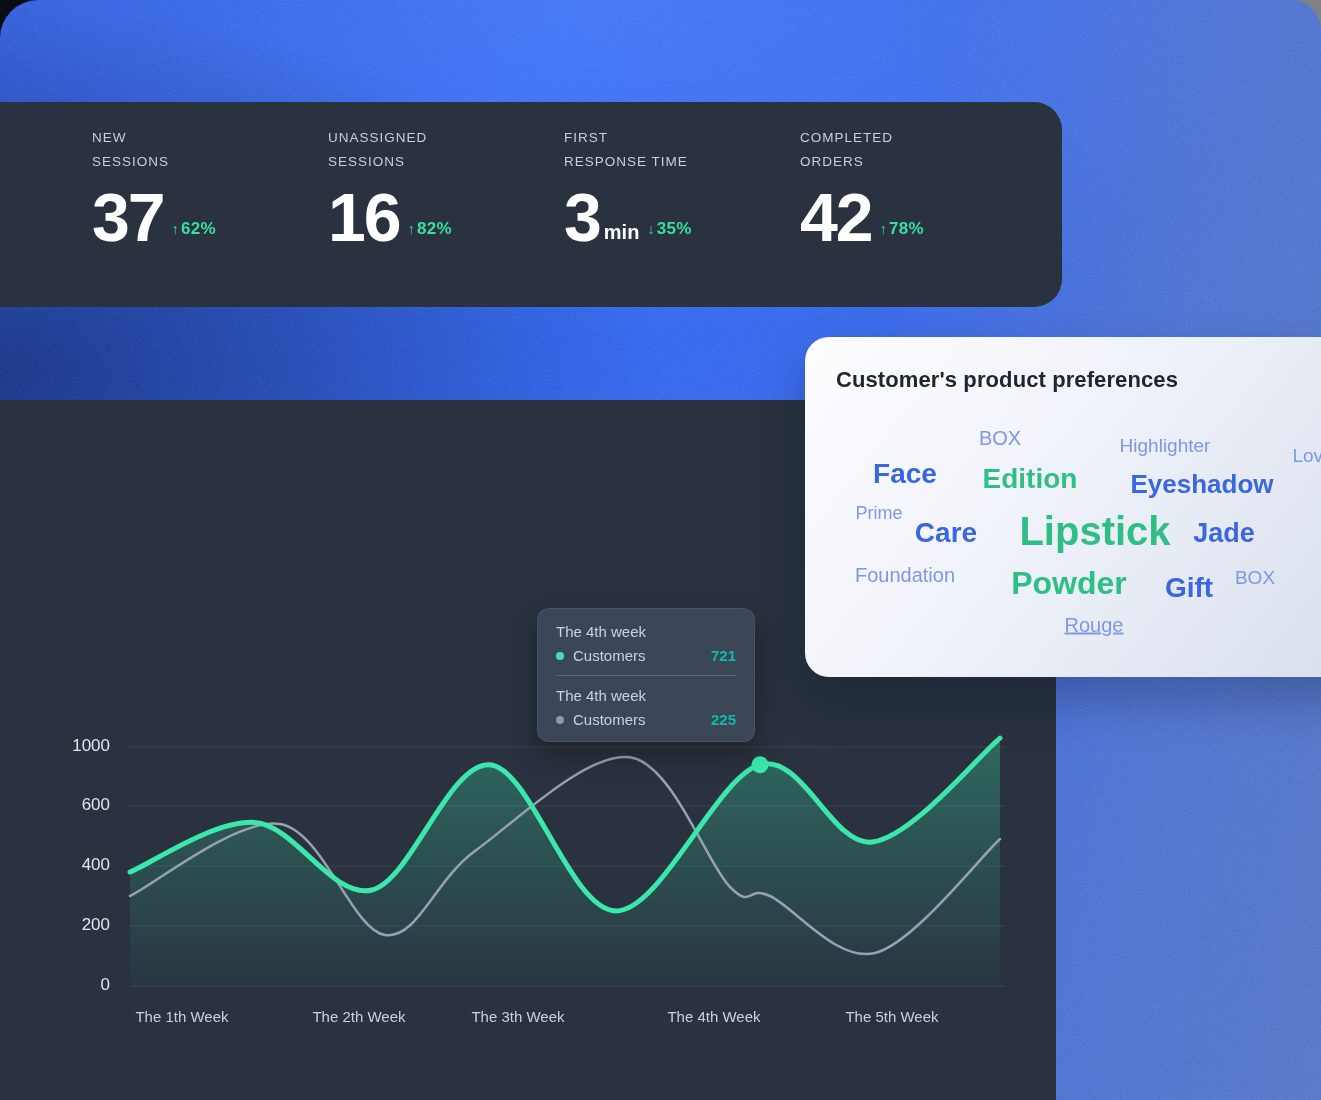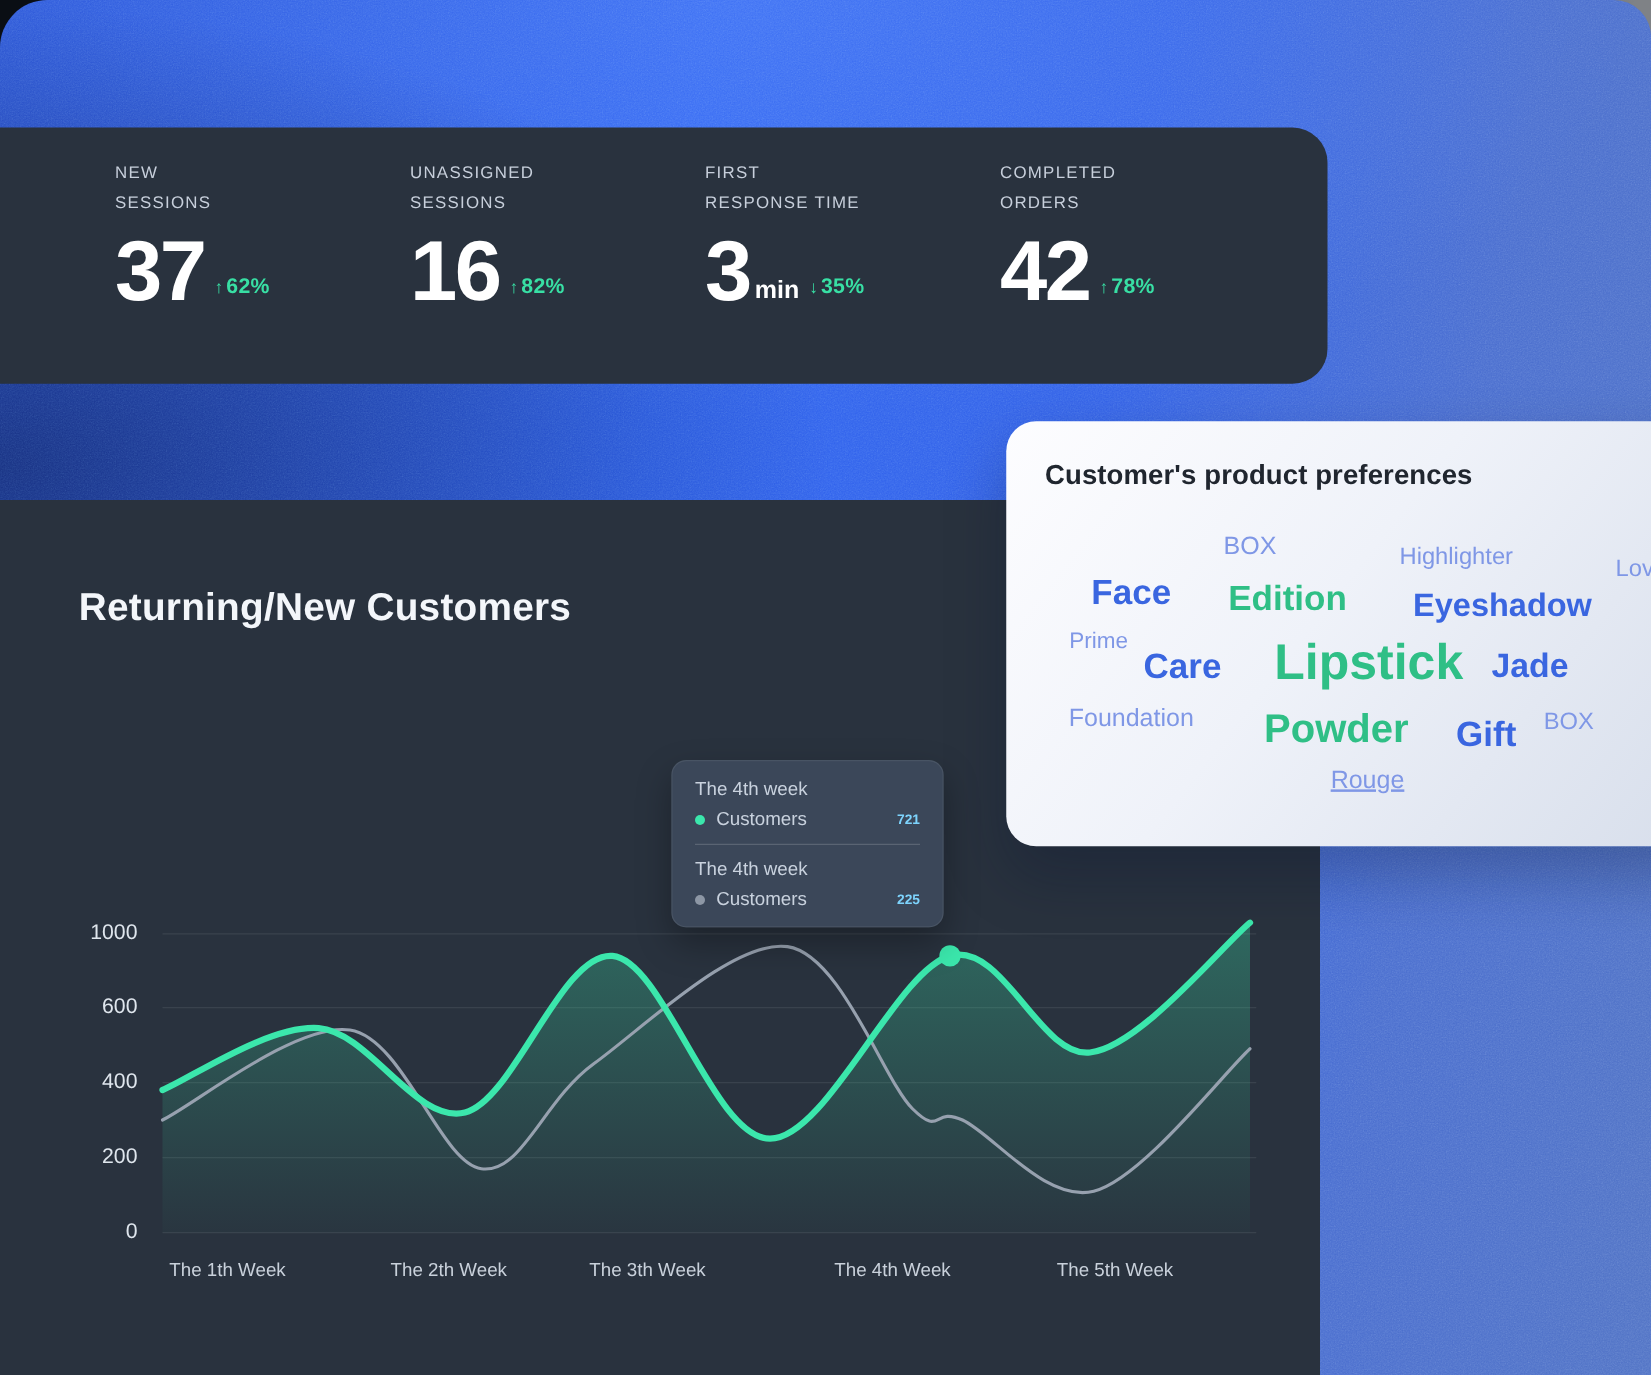--- a/index.html
+++ b/index.html
@@ -48,21 +48,21 @@
   .tooltip{
     position:absolute;left:537px;top:608px;width:218px;box-sizing:border-box;z-index:5;
     background:rgba(60,72,90,0.97);border:1px solid rgba(255,255,255,0.07);
     border-radius:12px;padding:14px 18px 13px;box-shadow:0 12px 28px rgba(0,0,0,0.3);
   }
   .tt-group + .tt-group{border-top:1px solid rgba(255,255,255,0.16);margin-top:11px;padding-top:11px;}
   .tt-period{font-size:15px;color:#C9D2DE;margin-bottom:7px;}
   .tt-row{display:flex;align-items:center;}
   .tt-dot{width:8px;height:8px;border-radius:50%;margin-right:9px;flex:0 0 auto;}
   .tt-label{font-size:15px;color:#C9D2DE;}
-  .tt-value{margin-left:auto;font-size:11px;font-weight:700;color:#7dd3fc;}
+  .tt-value{margin-left:auto;font-size:15px;font-weight:700;color:#14b8a6;}
   
   .cloud-card{
     position:absolute;left:805px;top:337px;width:560px;height:340px;z-index:6;border-radius:24px;
     background:linear-gradient(128deg,#FDFDFF 0%,#EFF2F9 45%,#D7DEEB 100%);
     box-shadow:0 24px 48px rgba(8,18,48,0.28);
   }
   .cloud-title{position:absolute;left:31px;top:30px;margin:0;font-size:22px;font-weight:700;color:#20262F;letter-spacing:.1px;}
   .cloud-word{position:absolute;transform:translate(-50%,-50%);white-space:nowrap;}
   .tone-blue{font-weight:600;}
   .tone-green{font-weight:700;}
@@ -137,21 +137,20 @@
           <span class="stat-delta">
             <span class="trend-arrow">↑</span>
             <span>78%</span>
           </span>
         </div>
       </div>
   </section>
 
   <div class="main-panel"></div>
 
-  <h1 class="section-title">Returning/New Customers</h1>
 
   <nav class="tabs">
     <button class="tab active"></button>
       <button class="tab"></button>
       <button class="tab"></button>
   </nav>
 
   <div id="y-labels">
       <div style="top: 736px;">1000</div>
       <div style="top: 795px;">600</div>

